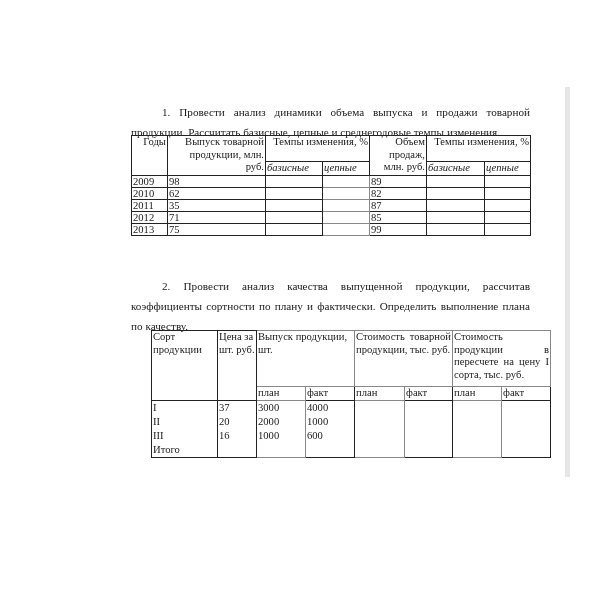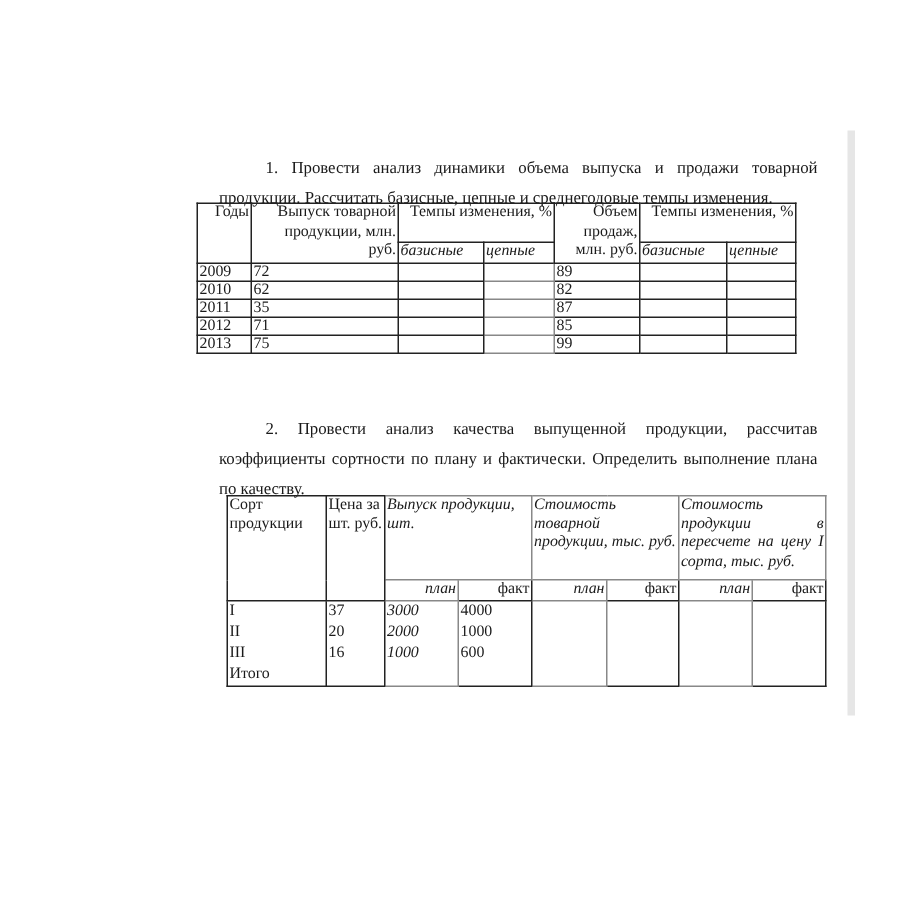--- a/index.html
+++ b/index.html
@@ -1,37 +1,37 @@
 <!DOCTYPE html>
 <html><head>
 <meta charset="utf-8">
 <style>
   html, body { margin: 0; padding: 0; background: #ffffff; }
   body { width: 600px; height: 600px; position: relative; overflow: hidden;
          font-family: "Liberation Serif", "DejaVu Serif", serif; color: #1a1a1a; }
   .page-edge { position: absolute; left: 565px; top: 87px; width: 5px; height: 390px; background: #e6e6e6; }
-  .para { position: absolute; left: 146px; width: 399px; font-size: 11.2px; line-height: 20px;
+  .para { position: absolute; left: 131px; width: 399px; font-size: 11.2px; line-height: 20px;
           text-align: justify; text-align-last: left; margin-top: 11px; }
   .para .indent { display: inline-block; width: 31px; }
   #p1 { top: 91px; }
   #p2 { top: 265px; }
   table { position: absolute; left: 131px; border-collapse: collapse; table-layout: fixed;
           font-size: 10.6px; line-height: 12.6px; }
   td { border: 1px solid #222; padding: 0 1px; vertical-align: top; overflow: hidden; }
   td.jl { text-align: justify; }
   #t1 { top: 135px; width: 399px; }
   #t1 tr.h1 td { height: 25px; text-align: right; }
   #t1 tr.h2 td { height: 12px; font-style: italic; }
   #t1 tr.r td { height: 11px; line-height: 11px; }
   #t2 { top: 330px; width: 399px; margin-left: 20px; }
   #t2 tr.h1 td { height: 55px; }
-  #t2 tr.h2 td { height: 12px; text-align: right; }
+  #t2 tr.h2 td { height: 12px; }
   #t2 tr.b td { height: 55px; line-height: 14px; }
   .line { display: block; }
-  .gray { border-color: #888 !important; font-style: italic; }
+  .gray { border-color: #888 !important; }
 </style>
 </head>
 <body>
 
 <div class="page-edge"></div>
 
 <p class="para" id="p1"><span class="indent"></span><span>1.</span> <span>Провести анализ динамики объема выпуска и продажи товарной продукции. Рассчитать базисные, цепные и среднегодовые темпы изменения.</span></p>
 
 <table id="t1">
   <colgroup>
@@ -52,21 +52,21 @@
     <td colspan="2" class="jl">Темпы изменения, %</td>
   </tr>
   <tr class="h2">
     <td>базисные</td>
     <td>цепные</td>
     <td>базисные</td>
     <td>цепные</td>
   </tr>
   <tr class="r">
     <td>2009</td>
-    <td>72</td>
+    <td>98</td>
     <td></td>
     <td class="gray"></td>
     <td>89</td>
     <td></td>
     <td></td>
   </tr>
   <tr class="r">
     <td>2010</td>
     <td>62</td>
     <td></td>

